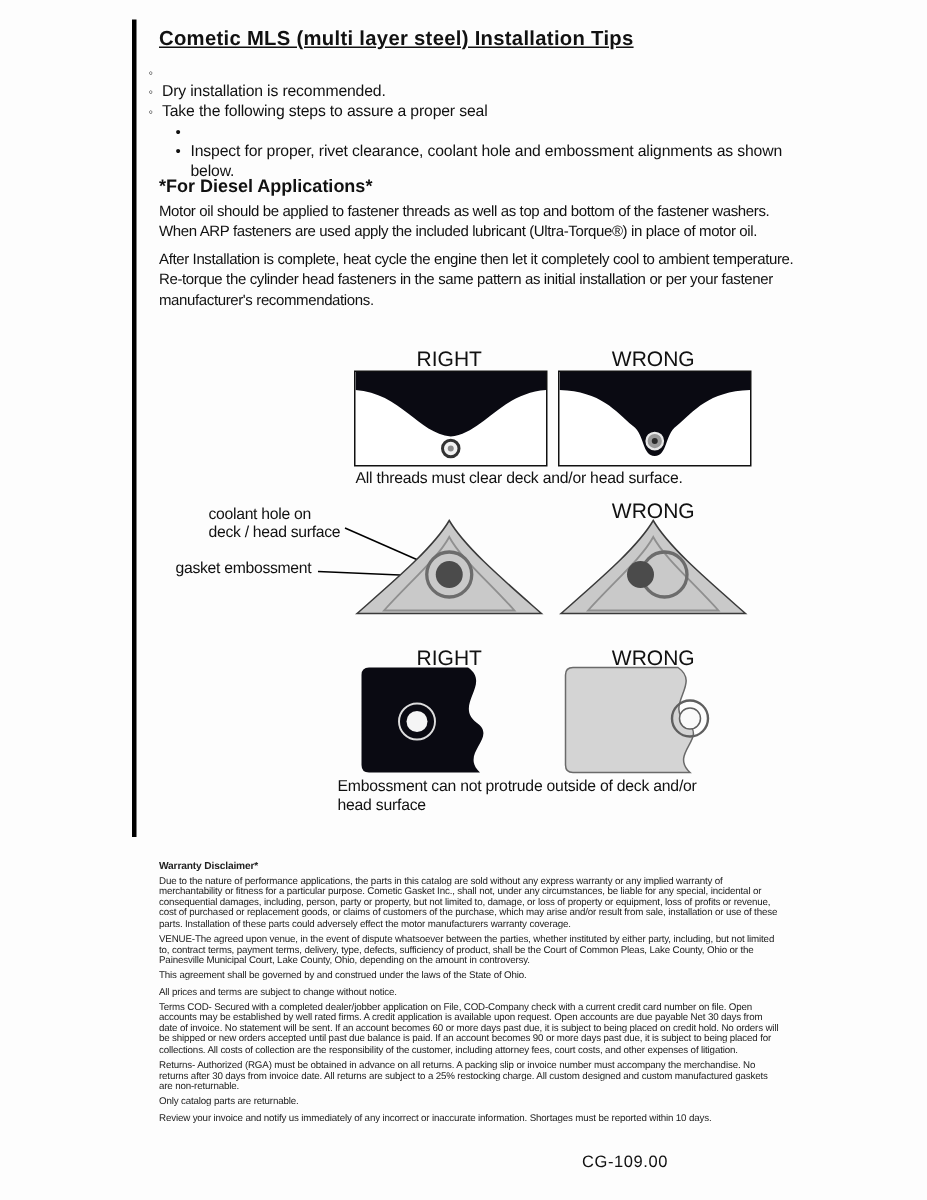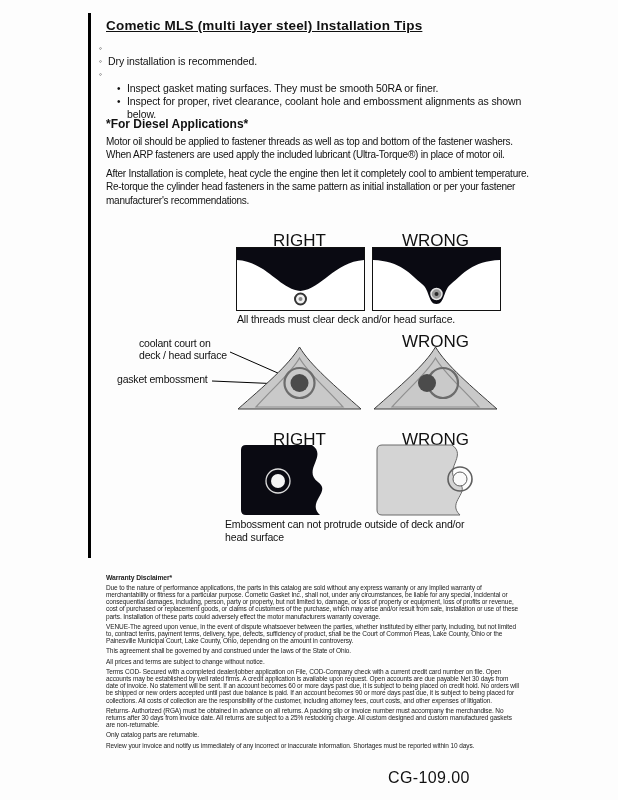--- a/index.html
+++ b/index.html
@@ -13,66 +13,66 @@
   .bullets{position:absolute;left:99px;top:42px;width:445px;font-size:10.5px;line-height:13.2px;letter-spacing:-.1px;}
   .b-row{display:flex;}
   .mk{flex:0 0 9px;font-size:8.5px;line-height:13.2px;}
   .sub{margin-left:18px;}
   .sub .mk{flex:0 0 10px;font-size:10px;}
   .diesel-h{position:absolute;left:106px;top:117px;font-size:12px;font-weight:bold;}
   .bodytxt{position:absolute;left:106px;margin:0;width:432px;font-size:10px;line-height:13.4px;letter-spacing:-.25px;}
   .dp1{top:135px;}
   .dp2{top:167px;}
   .dnote{position:absolute;left:106px;top:209px;font-size:10.5px;letter-spacing:-.2px;}
-  .lbl{position:absolute;width:127px;text-align:center;font-size:17px;}
+  .lbl{position:absolute;width:127px;text-align:center;font-size:14px;}
   .r1r{left:236px;top:231px;} .r1w{left:372px;top:231px;}
   .img{position:absolute;width:127px;}
   .img svg{display:block;width:100%;height:100%;}
   .i1r,.i1w{height:62px;border:1px solid #111;background:#fff;}
   .i1r{left:236px;top:247px;} .i1w{left:372px;top:247px;}
   .cap{position:absolute;font-size:10.5px;letter-spacing:-.15px;}
   .c1{left:237px;top:313px;}
   .r2w{left:372px;top:332px;}
   .callout{position:absolute;font-size:10.5px;line-height:11.5px;letter-spacing:-.2px;}
   .co1{left:139px;top:338px;}
   .co2{left:117px;top:374px;}
   .leader{position:absolute;left:100px;top:332px;width:260px;height:90px;pointer-events:none;}
   .i2r{left:236px;top:345px;height:66px;} .i2w{left:372px;top:345px;height:66px;}
   .c2{left:237px;top:415px;}
   .r3r{left:236px;top:430px;} .r3w{left:372px;top:430px;}
   .i3r{left:236px;top:444px;height:72px;} .i3w{left:372px;top:444px;height:72px;}
   .c3{left:225px;top:518px;width:250px;line-height:13px;}
   .warranty{position:absolute;left:106px;top:574px;width:416px;font-size:6.5px;line-height:7.2px;letter-spacing:-.1px;color:#222;}
   .warranty p{margin:0 0 3px 0;}
   .wh{font-weight:bold;font-size:6.8px;margin-bottom:2.5px;}
-  .footer{position:absolute;left:388px;top:769px;font-size:16px;letter-spacing:.4px;}
+  .footer{position:absolute;left:388px;top:769px;font-size:11px;letter-spacing:.4px;}
 </style>
 </head>
 <body>
 
 <div class="page">
 
   <div class="left-rule"></div>
 
   <h1 class="title">Cometic MLS (multi layer steel) Installation Tips</h1>
 
   <div class="bullets">
     <div class="b-row">
       <span class="mk">◦</span>
     </div>
     <div class="b-row">
       <span class="mk">◦</span>
       <span>Dry installation is recommended.</span>
     </div>
     <div class="b-row">
       <span class="mk">◦</span>
+      <span>Take the following steps to assure a proper seal</span>
     </div>
     <div class="b-row sub">
       <span class="mk">•</span>
-      <span>Inspect gasket mating surfaces.  They must be smooth 50RA or finer.</span>
     </div>
     <div class="b-row sub">
       <span class="mk">•</span>
       <span>Inspect for proper, rivet clearance, coolant hole and embossment alignments as shown below.</span>
     </div>
   </div>
 
   <div class="diesel-h">*For Diesel Applications*</div>
   <p class="bodytxt dp1">Motor oil should be applied to fastener threads as well as top and bottom of the fastener washers. When ARP fasteners are used apply the included lubricant (Ultra-Torque®) in place of motor oil.</p>
   <p class="bodytxt dp2">After Installation is complete, heat cycle the engine then let it completely cool to ambient temperature. Re-torque the cylinder head fasteners in the same pattern as initial installation or per your fastener manufacturer's recommendations.</p>
@@ -92,21 +92,21 @@
       <path d="M0,0 H127 V12 C99,13 90,26 78,36 C70,42 72,56 63.5,56 C55,56 57,42 49,36 C37,26 28,13 0,12 Z" fill="#0a0a12"></path>
       <circle cx="63.5" cy="46" r="5.5" fill="#9a9a9a" stroke="#e8e8e8" stroke-width="1.5"></circle>
       <circle cx="63.5" cy="46" r="2" fill="#2a2a2a"></circle>
     </svg>
   </div>
   <div class="cap c1">All threads must clear deck and/or head surface.</div>
 
   <div class="lbl r2w">WRONG</div>
 
   <div class="callout co1">
-    <div>coolant court on</div>
+    <div>coolant hole on</div>
     <div>deck / head surface</div>
   </div>
   <div class="callout co2">gasket embossment</div>
 
   <svg class="leader" viewBox="0 0 260 90">
     <line x1="130" y1="20" x2="196" y2="49" stroke="#000" stroke-width="1"></line>
     <line x1="112" y1="49" x2="182" y2="52" stroke="#000" stroke-width="1"></line>
   </svg>
 
   <div class="img i2r">

